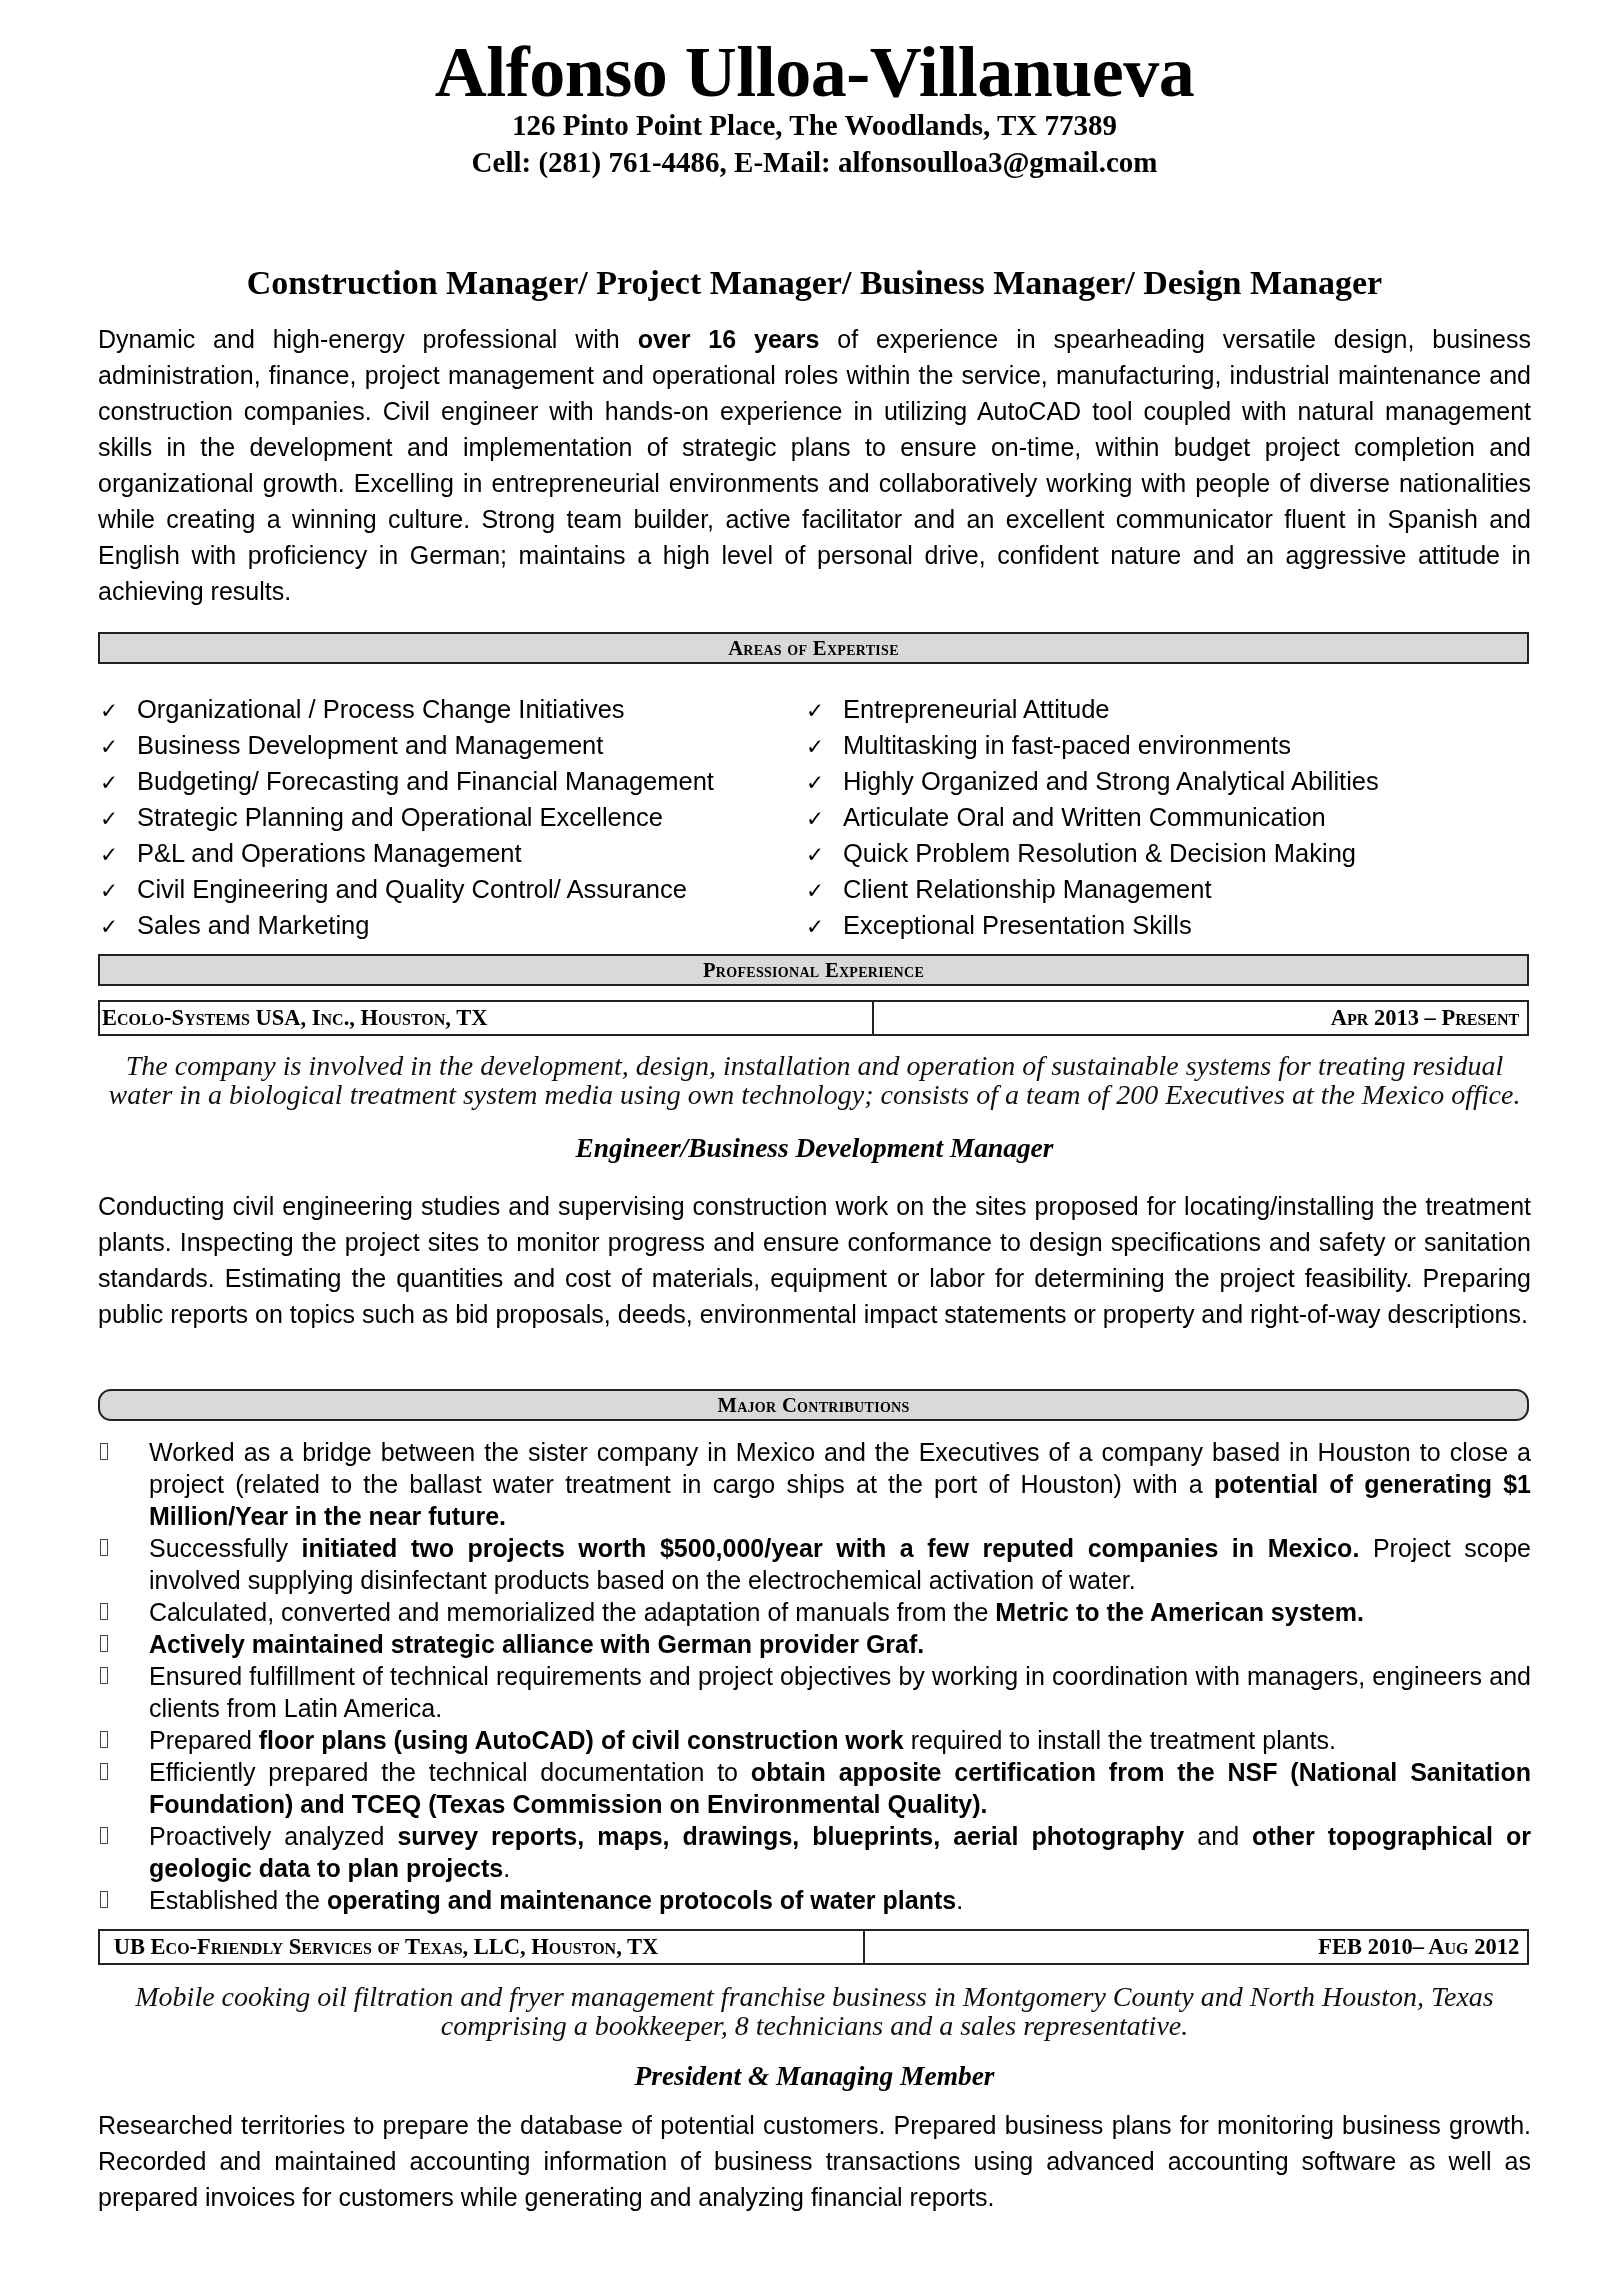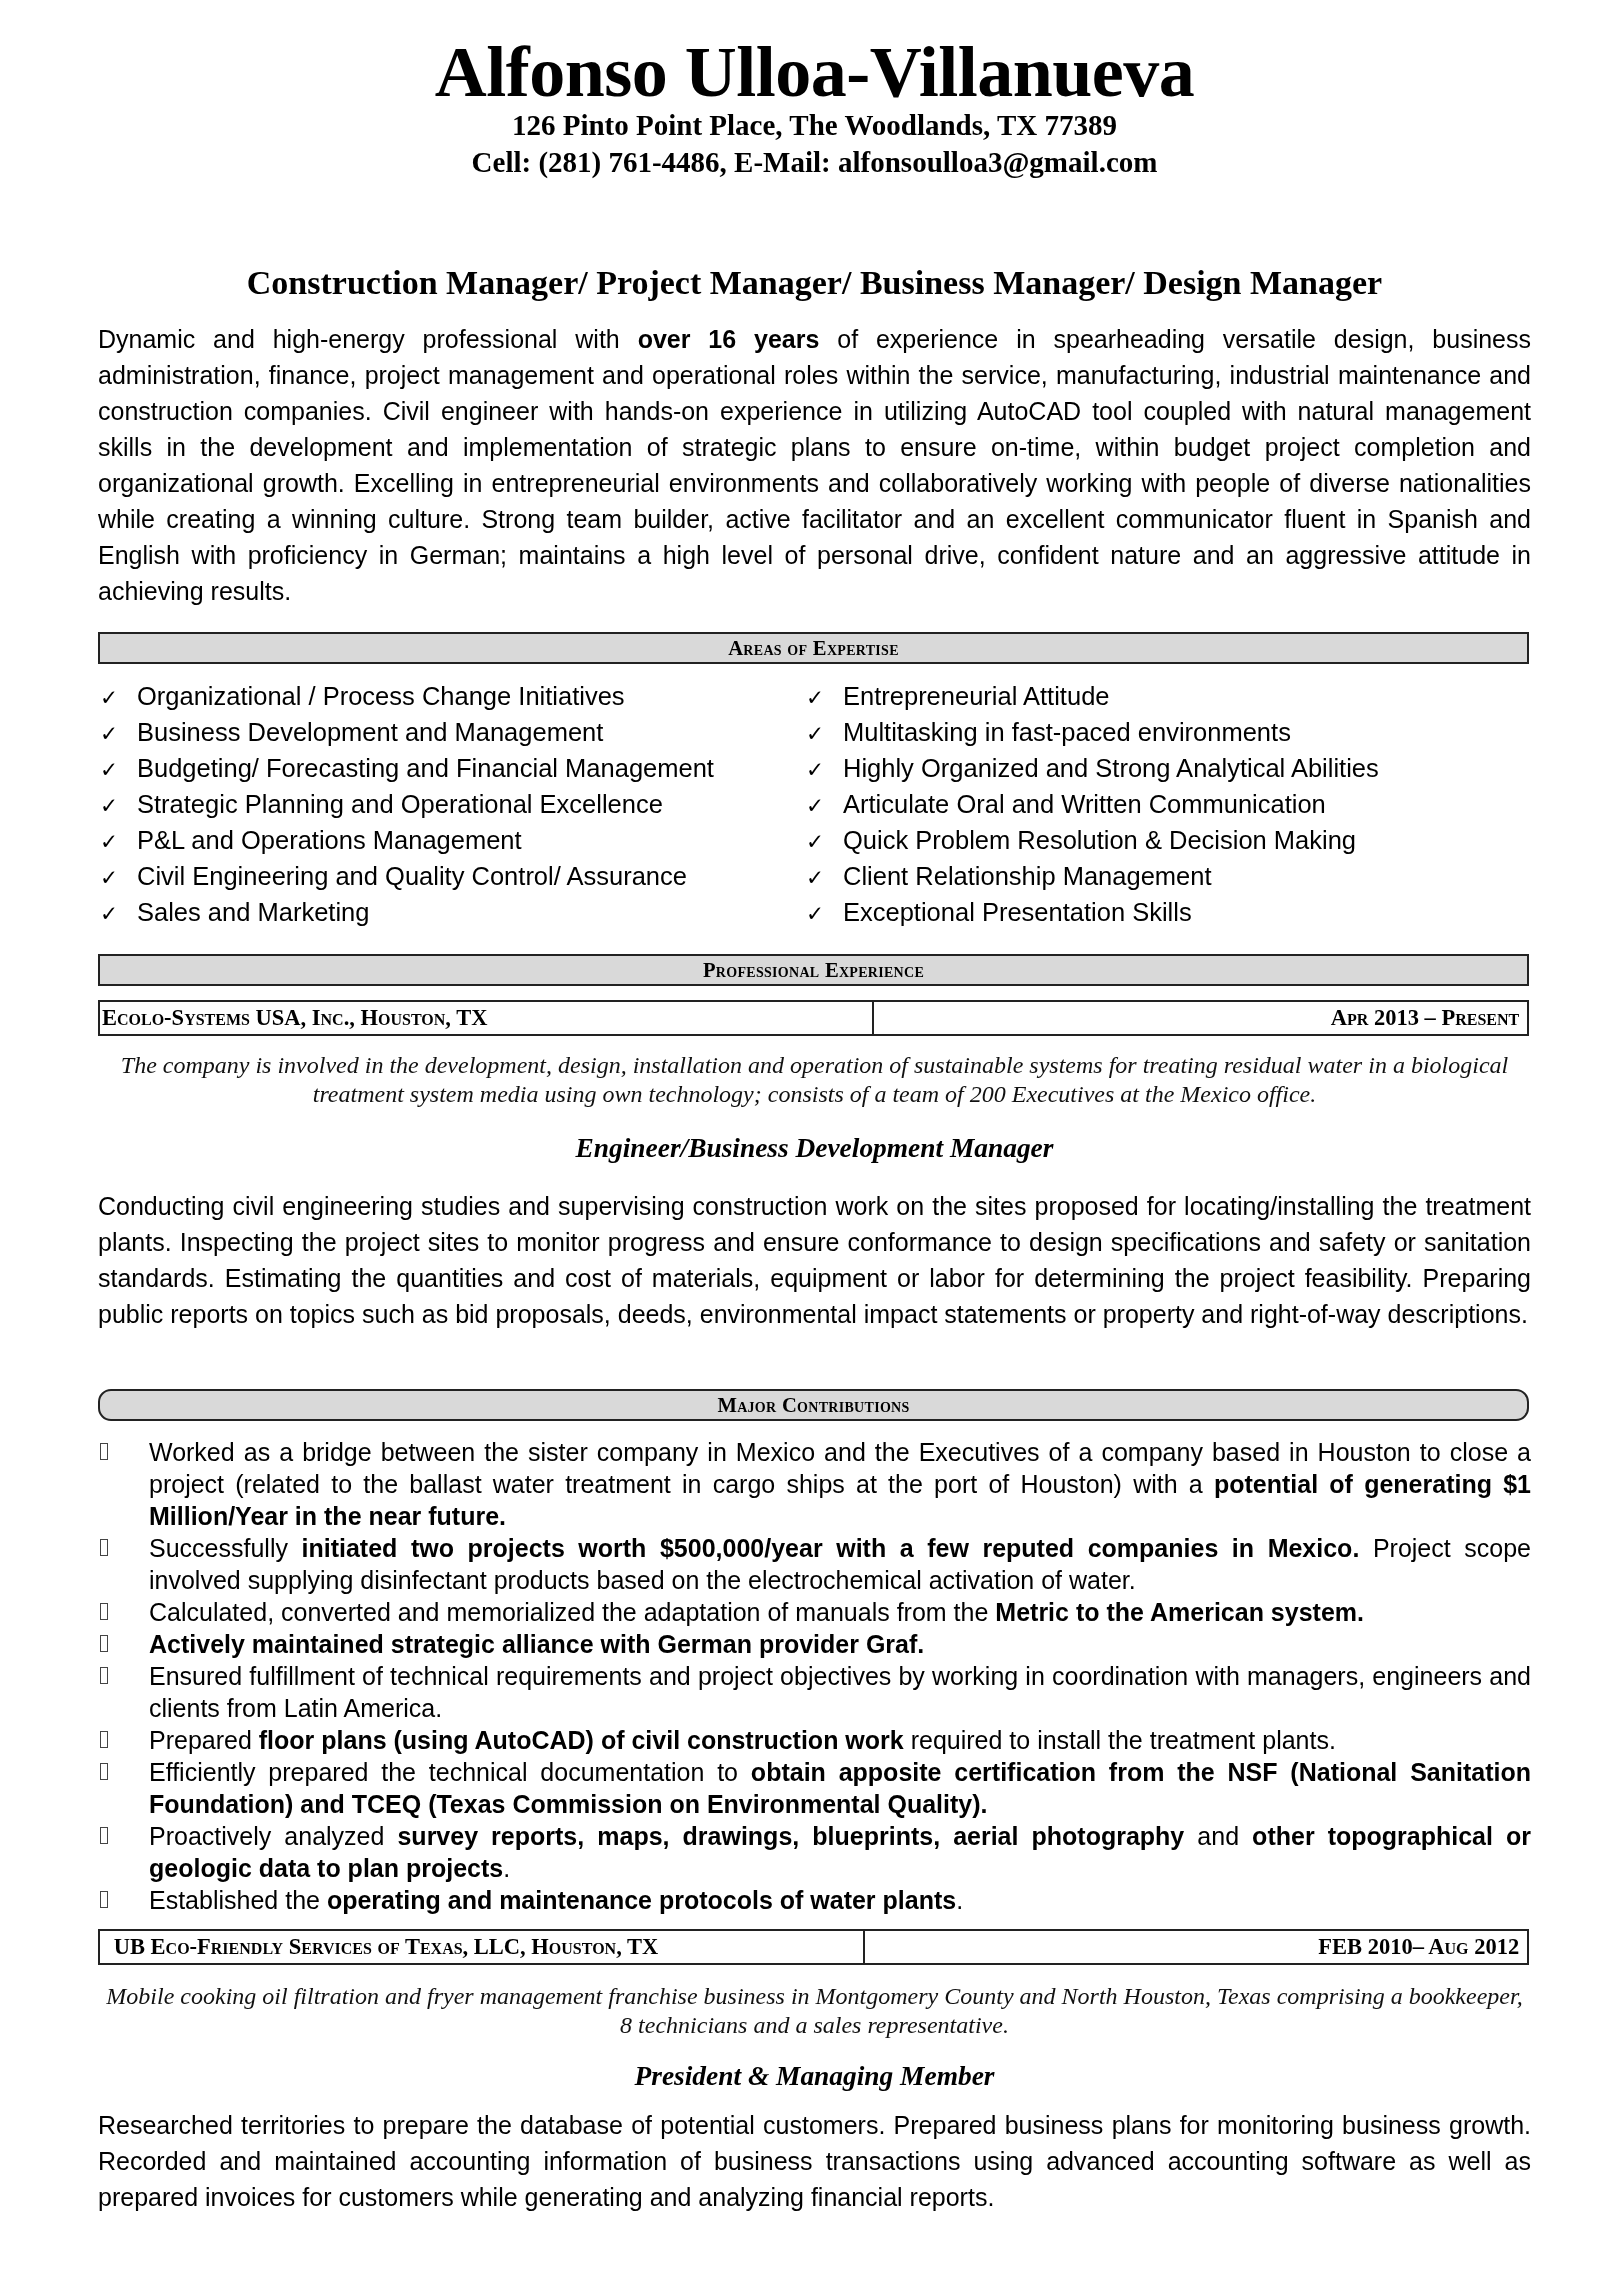--- a/index.html
+++ b/index.html
@@ -22,36 +22,36 @@
 
   .section-bar { position: absolute; left: 0; width: 1431px; height: 32px; background: #d9d9d9;
           border: 2px solid #222; box-sizing: border-box; text-align: center;
           font-family: "Liberation Serif", serif; font-weight: bold; font-size: 20.6px; line-height: 29px;
           font-variant: small-caps; letter-spacing: 0.3px; }
   .bar-expertise { top: 632px; }
   .bar-experience { top: 954px; }
   .bar-contrib { top: 1389px; border-radius: 13px; }
 
   .expertise { position: absolute; top: 677px; left: 0; width: 1433px; }
-  .exp-col { position: absolute; top: 1px; }
+  .exp-col { position: absolute; top: 14px; }
   .exp-col.left { left: 2px; }
   .exp-col.right { left: 708px; }
   .exp-item { height: 36px; font-family: "Liberation Sans", sans-serif; font-size: 25.5px; line-height: 36px; white-space: nowrap; }
   .check { display: inline-block; width: 37px; font-family: "DejaVu Sans", sans-serif; font-size: 21.6px; }
 
   .job-table { position: absolute; left: 0; width: 1431px; height: 36px; border: 2px solid #222; box-sizing: border-box;
           display: flex; font-family: "Liberation Serif", serif; font-weight: bold; font-size: 22.5px; font-variant: small-caps; }
   .job-table .company { width: 774px; border-right: 2px solid #222; box-sizing: border-box; padding-left: 2px; line-height: 32px; white-space: nowrap; }
   .job-table .dates { flex: 1; text-align: right; padding-right: 7.8px; line-height: 32px; white-space: nowrap; }
   .job1 { top: 1000px; }
   .job2 { top: 1929px; }
   .job2 .company { width: 765px; padding-left: 13.7px; }
 
   .company-desc { position: absolute; left: 0; width: 1433px; text-align: center;
-          font-family: "Liberation Serif", serif; font-style: italic; font-size: 24px; line-height: 29px; color: #111; }
+          font-family: "Liberation Serif", serif; font-style: italic; font-size: 28px; line-height: 29px; color: #111; }
   .desc1 { top: 1051px; }
   .desc2 { top: 1982px; }
 
   .role-title { position: absolute; left: 0; width: 1433px; text-align: center;
           font-family: "Liberation Serif", serif; font-style: italic; font-weight: bold; font-size: 27.4px; line-height: 33px; }
   .role1 { top: 1132px; }
   .role2 { top: 2060px; }
 
   .duties1 { top: 1188px; }
   .duties2 { top: 2107px; }

